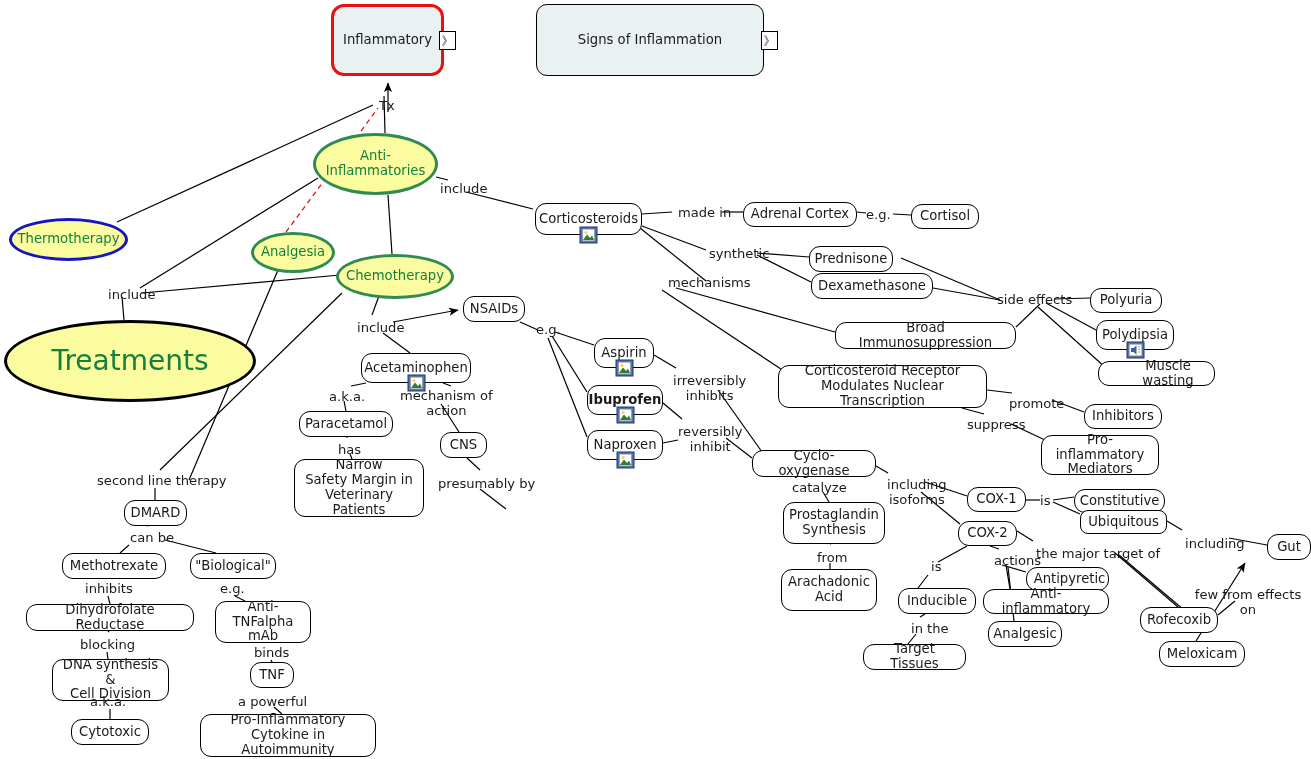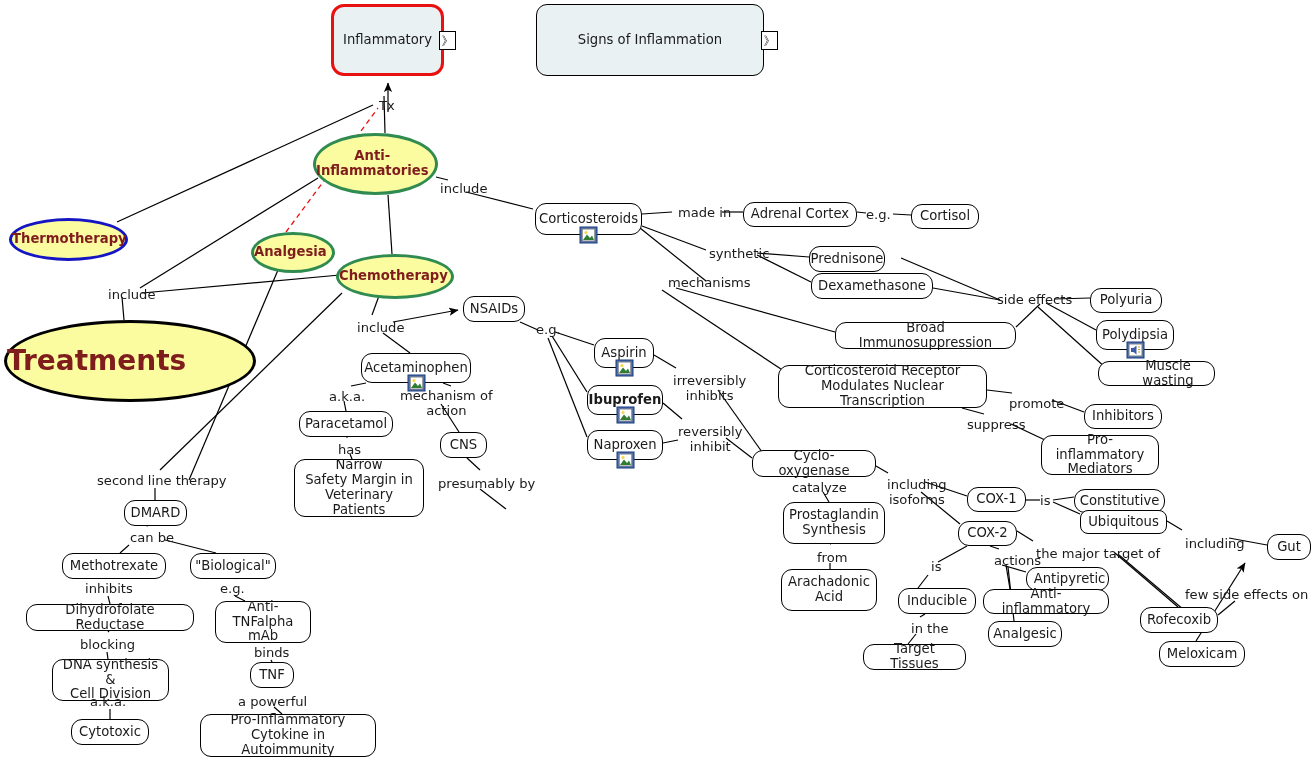--- a/index.html
+++ b/index.html
@@ -5,23 +5,23 @@
   html,body{margin:0;padding:0;background:#ffffff;}
   body{font-family:"DejaVu Sans","Liberation Sans",sans-serif;}
   #canvas{position:relative;width:1311px;height:759px;background:#ffffff;overflow:hidden;}
   svg#edges{position:absolute;left:0;top:0;width:1311px;height:759px;pointer-events:none;}
 
   .node{position:absolute;box-sizing:border-box;display:flex;align-items:center;justify-content:center;
         text-align:center;background:#ffffff;border:1.4px solid #000;border-radius:11px;
         font-size:13.2px;color:#1a1a1a;line-height:1.12;padding:2px 6px;white-space:pre-line;}
   .node.blue{background:#e9f1f3;}
   .node.redborder{border:3.4px solid #e8110f;border-radius:13px;}
-  .ellipse{position:absolute;box-sizing:border-box;display:flex;align-items:center;
-           text-align:center;border-radius:50%;background:#fbfba0;font-size:13.2px;color:#7f1d1d;
-           line-height:1.12;white-space:pre-line;font-weight:bold;}
+  .ellipse{position:absolute;box-sizing:border-box;display:flex;align-items:center;justify-content:center;
+           text-align:center;border-radius:50%;background:#fbfba0;font-size:13.2px;color:#15803d;
+           line-height:1.12;white-space:pre-line;}
   .ellipse.green{border:3.2px solid #2f8b4f;}
   .ellipse.blueline{border:3.2px solid #1515c4;}
   .ellipse.blackline{border:3.4px solid #000;}
   .ellipse.big{font-size:28px;}
 
   .lbl{position:absolute;font-size:13.1px;color:#1a1a1a;text-align:center;line-height:1.13;
        white-space:pre-line;background:transparent;}
 
   .expander{position:absolute;width:15px;height:17px;border:1.3px solid #000;background:#fff;
             display:flex;align-items:center;justify-content:center;font-size:12px;line-height:1;
@@ -231,21 +231,21 @@
         <path d="M4,14 L8,8.5 L11,12 L13,9.5 L15,14 z" fill="#2e7d32"></path>
       </svg>
   </div>
 
   <div class="node" style="left:743px;top:202px;width:114px;height:25px;">
     <span>Adrenal Cortex</span>
   </div>
   <div class="node" style="left:911px;top:204px;width:68px;height:25px;">
     <span>Cortisol</span>
   </div>
-  <div class="node" style="left:809px;top:246px;width:76px;height:26px;">
+  <div class="node" style="left:809px;top:246px;width:84px;height:26px;">
     <span>Prednisone</span>
   </div>
   <div class="node" style="left:811px;top:273px;width:122px;height:26px;">
     <span>Dexamethasone</span>
   </div>
   <div class="node" style="left:835px;top:322px;width:181px;height:27px;">
     <span>Broad Immunosuppression</span>
   </div>
   <div class="node" style="left:1090px;top:288px;width:72px;height:25px;">
     <span>Polyuria</span>
@@ -444,21 +444,21 @@
   <div class="lbl" style="left:792px;top:481px;"><span>catalyze</span></div>
   <div class="lbl" style="left:817px;top:551px;"><span>from</span></div>
   <div class="lbl" style="left:887px;top:478px;"><span>including
 isoforms</span></div>
   <div class="lbl" style="left:1040px;top:494px;"><span>is</span></div>
   <div class="lbl" style="left:931px;top:560px;"><span>is</span></div>
   <div class="lbl" style="left:994px;top:554px;"><span>actions</span></div>
   <div class="lbl" style="left:911px;top:622px;"><span>in the</span></div>
   <div class="lbl" style="left:1036px;top:547px;"><span>the major target of</span></div>
   <div class="lbl" style="left:1185px;top:537px;"><span>including</span></div>
-  <div class="lbl" style="left:1185px;top:588px;"><span>few side effects on</span></div>
+  <div class="lbl" style="left:1185px;top:588px;"><span>few from effects on</span></div>
   <div class="lbl" style="left:97px;top:474px;"><span>second line therapy</span></div>
   <div class="lbl" style="left:130px;top:531px;"><span>can be</span></div>
   <div class="lbl" style="left:85px;top:582px;"><span>inhibits</span></div>
   <div class="lbl" style="left:220px;top:582px;"><span>e.g.</span></div>
   <div class="lbl" style="left:80px;top:638px;"><span>blocking</span></div>
   <div class="lbl" style="left:254px;top:646px;"><span>binds</span></div>
   <div class="lbl" style="left:90px;top:695px;"><span>a.k.a.</span></div>
   <div class="lbl" style="left:238px;top:695px;"><span>a powerful</span></div>
 
 </div>

